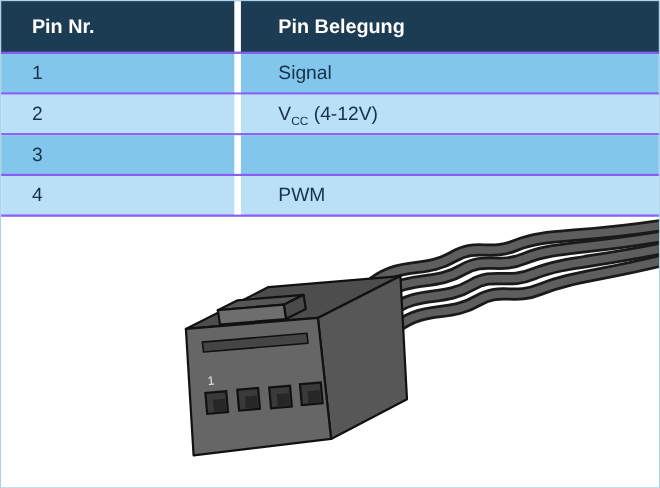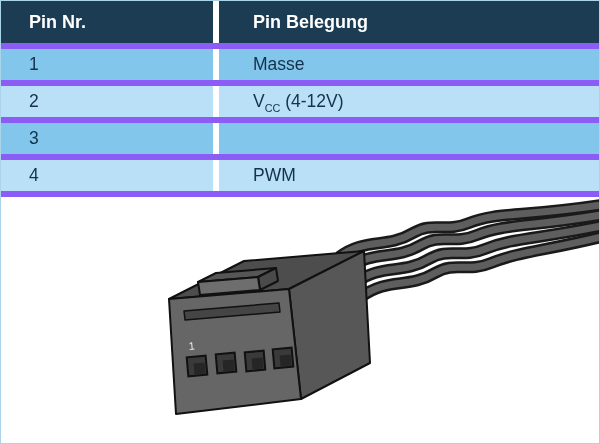--- a/index.html
+++ b/index.html
@@ -2,21 +2,21 @@
 <html><head>
 <meta charset="utf-8">
 <style>
   html,body{margin:0;padding:0;background:#fff;}
   body{width:600px;height:444px;font-family:"Liberation Sans",sans-serif;}
   .page{position:relative;width:600px;height:444px;box-sizing:border-box;
         border:1px solid #abd3e9;background:#fff;overflow:hidden;}
 
   
   .tbl{position:absolute;top:0;left:0;width:100%;}
-  .row{display:flex;width:100%;box-sizing:border-box;border-bottom:6px solid #8b5cf6;}
+  .row{display:flex;width:100%;box-sizing:border-box;border-bottom:2px solid #8b5cf6;}
   .hdr{height:48px;background:#1c3c54;color:#ffffff;font-weight:bold;font-size:18px;}
   .r{height:37px;font-size:17.5px;color:#14324a;}
   .odd{background:#83c6eb;}
   .even{background:#b9e0f6;}
   .c1{flex:0 0 212px;display:flex;align-items:center;padding-left:28px;box-sizing:border-box;}
   .cdiv{flex:0 0 6px;background:#ffffff;}
   .c2{flex:1;display:flex;align-items:center;padding-left:34px;}
   sub{font-size:0.62em;line-height:0;}
 
   
@@ -38,21 +38,21 @@
         <span>Pin Belegung</span>
       </div>
     </div>
 
     <div class="row r odd">
       <div class="c1">
         <span>1</span>
       </div>
       <div class="cdiv"></div>
       <div class="c2">
-        <span>Masse</span>
+        <span>Signal</span>
       </div>
     </div>
 
     <div class="row r even">
       <div class="c1">
         <span>2</span>
       </div>
       <div class="cdiv"></div>
       <div class="c2">
         <span><span>V</span><sub>CC</sub><span> (4-12V)</span></span>

